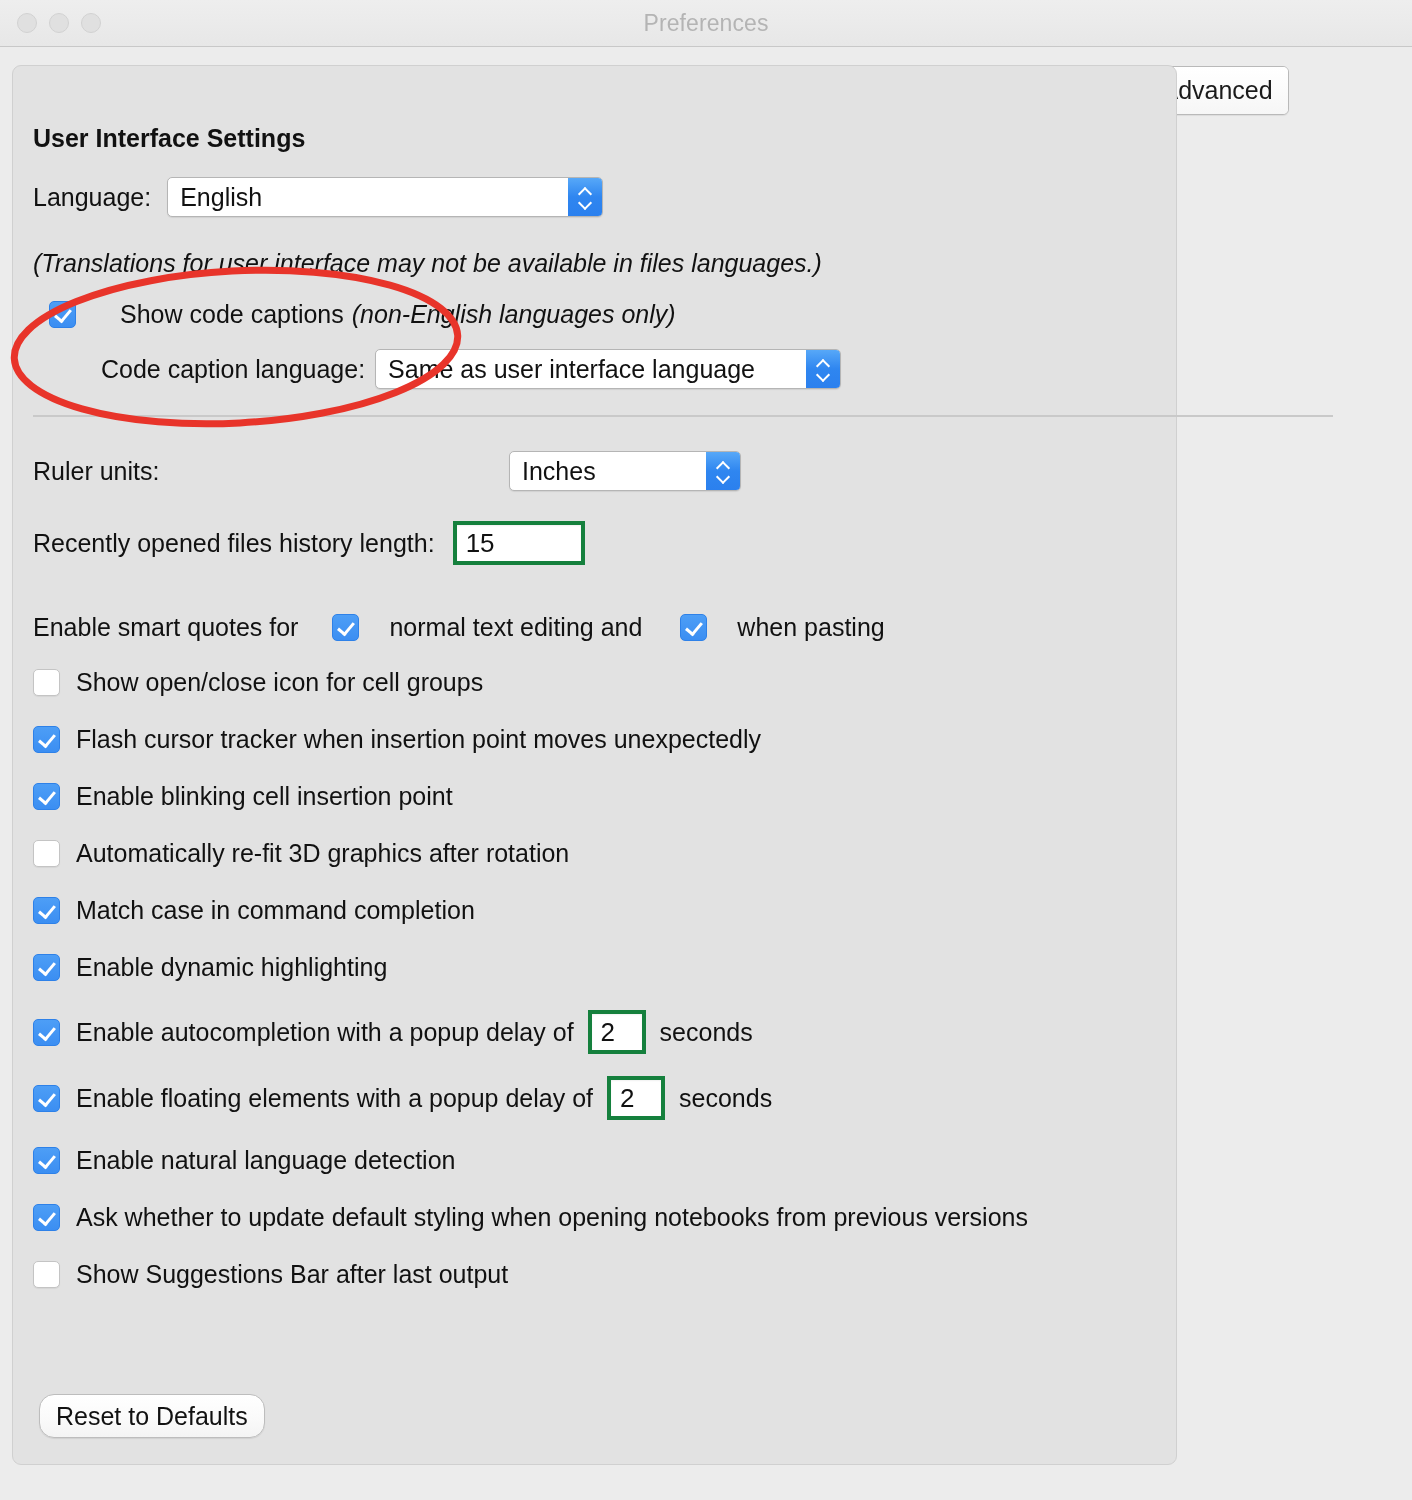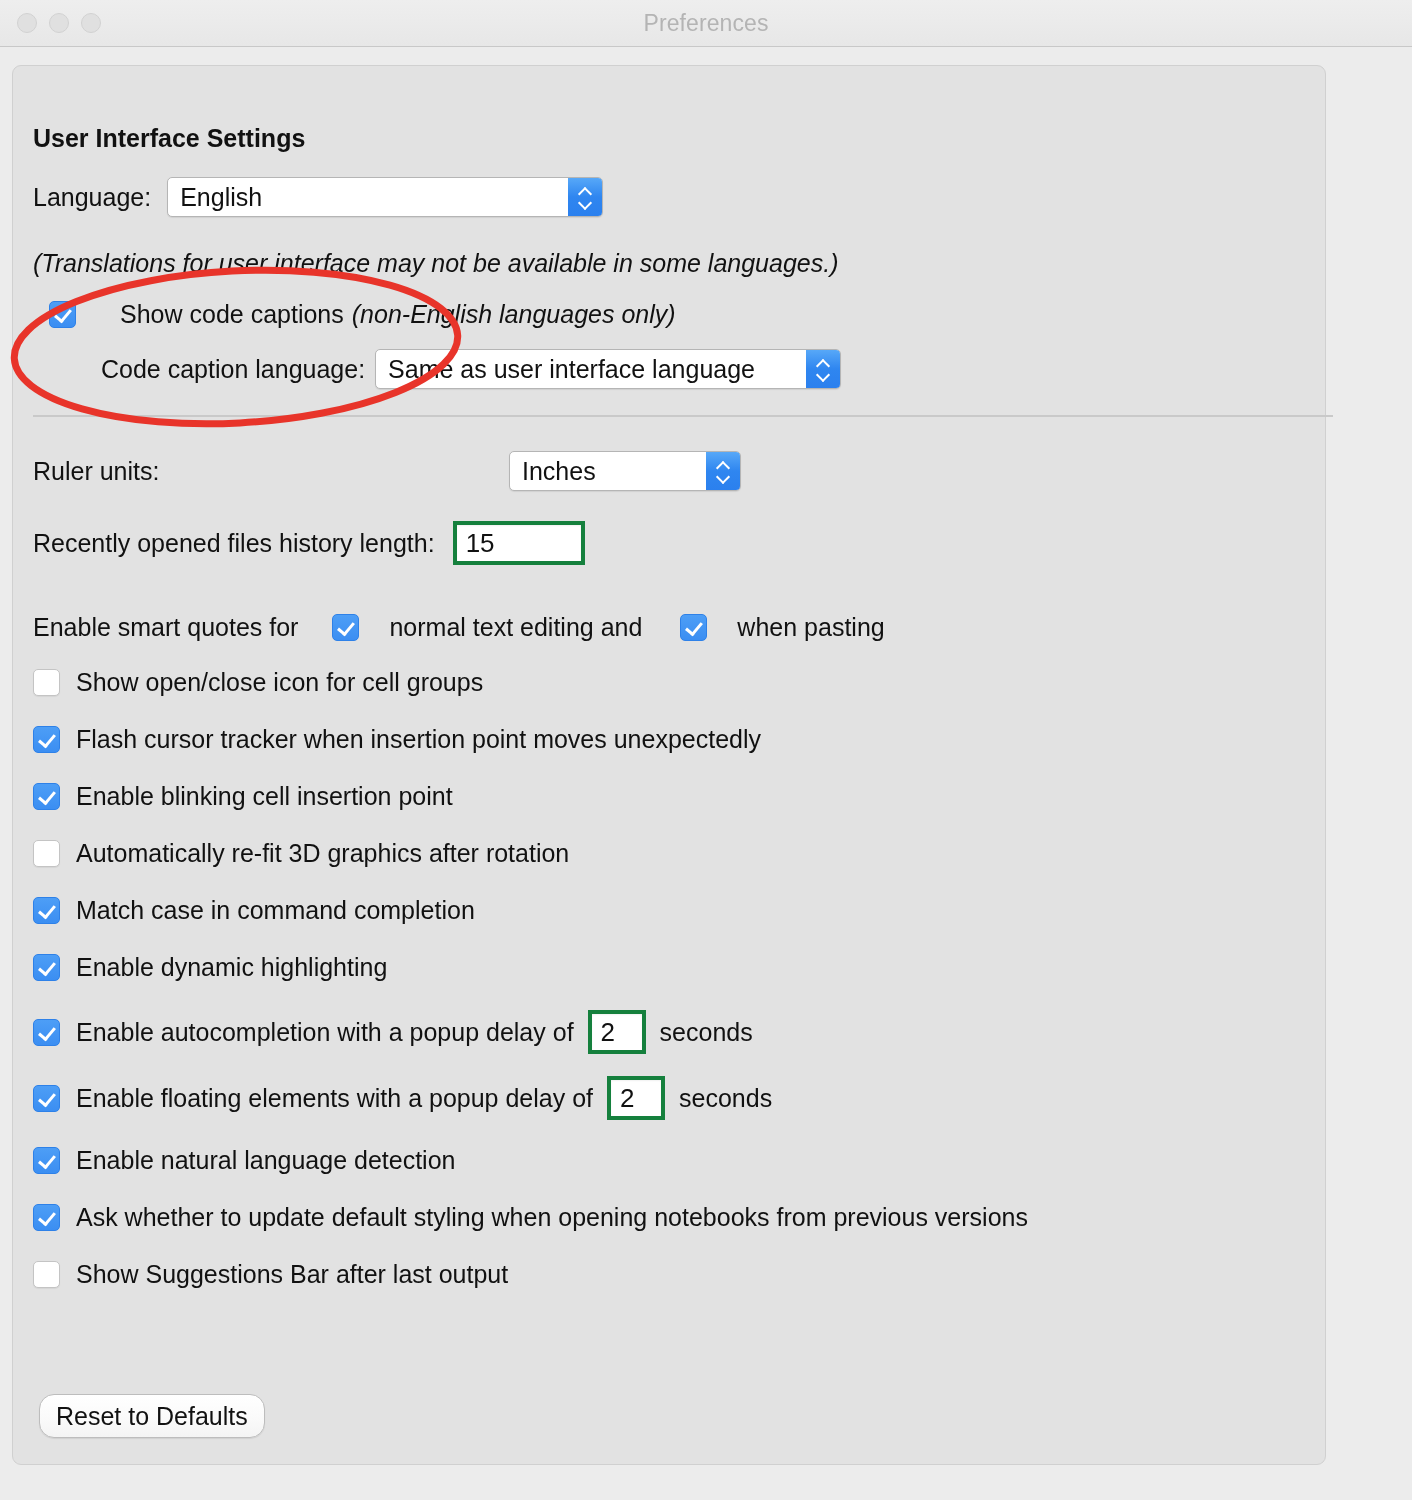--- a/index.html
+++ b/index.html
@@ -91,21 +91,21 @@
     background: linear-gradient(to bottom, #53a6f7 0%, #2f86f0 52%, #2a7fee 100%);
     color: #111;
     border-right: 1px solid #2a7fee;
   }
 
   
   .panel {
     position: absolute;
     left: 12px;
     top: 65px;
-    width: 1314px;
+    width: 1165px;
     height: 1400px;
     background: #e2e2e2;
     border: 1px solid #d0d0d0;
     border-radius: 9px;
     box-sizing: border-box;
   }
 
   .content {
     position: absolute;
     left: 20px;
@@ -314,21 +314,21 @@
         <div class="lbl" style="margin-right:16px;">Language:</div>
         <div class="popup" style="width:436px;justify-content:flex-end;">
           <span class="popup-text">English</span>
           <span class="popup-btn">
             <span class="chev up"></span>
             <span class="chev down"></span>
           </span>
         </div>
       </div>
 
-      <div class="note" style="margin-bottom:22px;">(Translations for user interface may not be available in some languages.)</div>
+      <div class="note" style="margin-bottom:22px;">(Translations for user interface may not be available in files languages.)</div>
 
       <div class="cb-row" style="margin-bottom:20px;gap:14px;">
         <div class="cb on" style="margin-left:16px;"></div>
         <div class="lbl" style="margin-left:30px;">Show code captions</div>
         <div class="note" style="margin-left:-6px;">(non-English languages only)</div>
       </div>
 
       <div class="row" style="margin-bottom:0;">
         <div class="lbl" style="margin-left:68px;margin-right:10px;">Code caption language:</div>
         <div class="popup" style="width:466px;">

